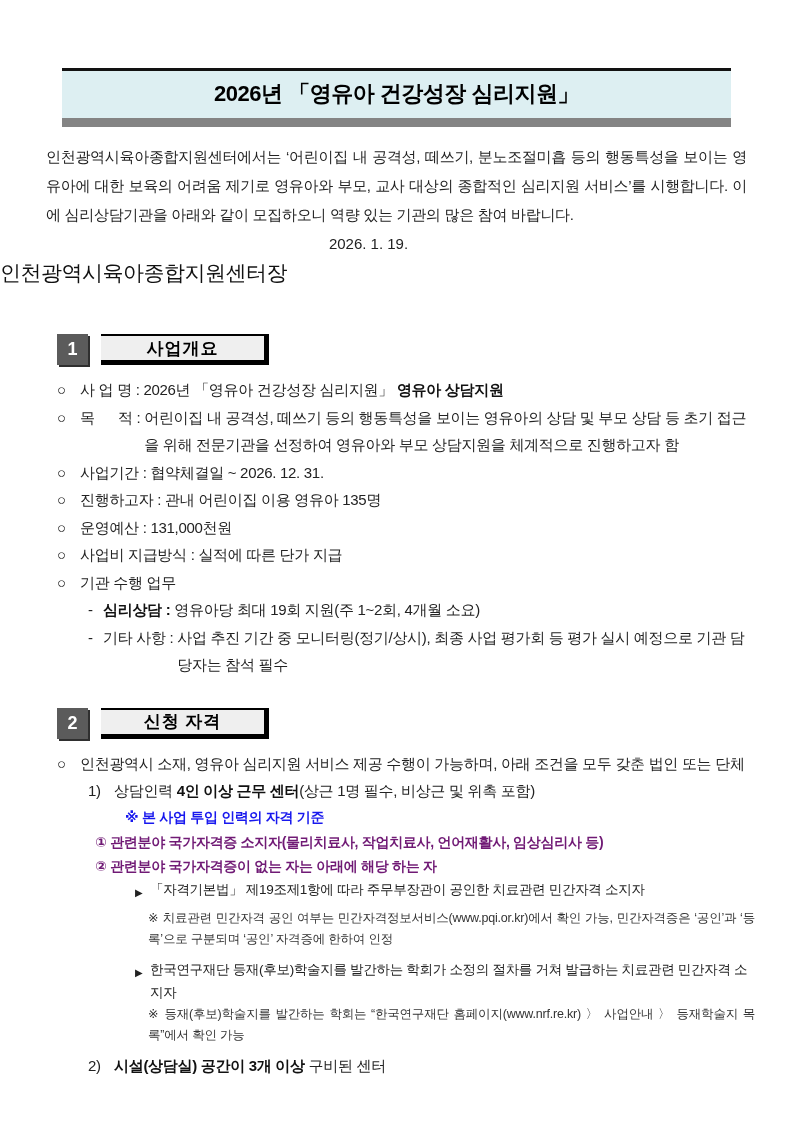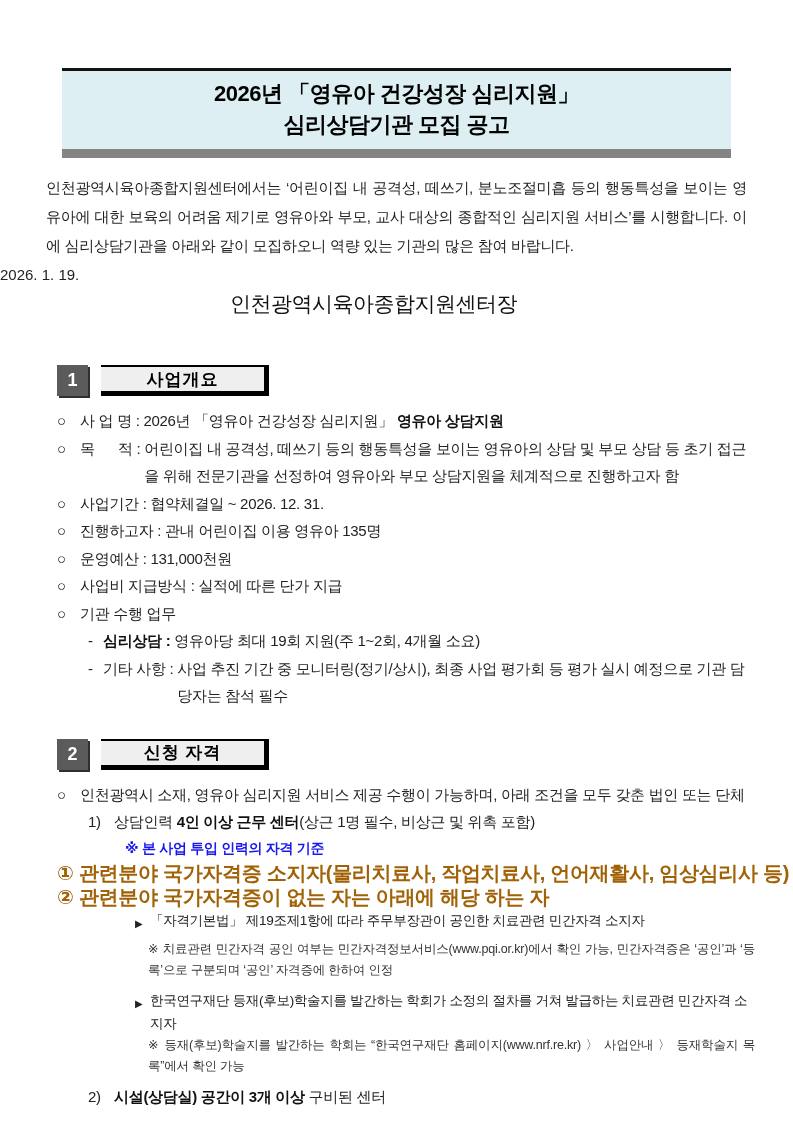--- a/index.html
+++ b/index.html
@@ -21,22 +21,22 @@
   }
   .title-line { font-size: 22px; font-weight: bold; line-height: 31px; color: #000; letter-spacing: -0.5px; }
   .title-bar { margin: 0 62px; height: 9px; background: #848484; }
 
   
   .intro {
     margin: 15px 46px 3px 46px;
     font-size: 15px; line-height: 29px;
     text-align: justify; color: #222; letter-spacing: -0.3px;
   }
-  .date-line { margin: 3px 56px 0 0; text-align: left; font-size: 15px; line-height: 24px; color: #222; }
-  .signature { margin: 2px 46px 0 0; text-align: center; font-size: 21px; line-height: 30px; color: #111; letter-spacing: -0.5px; }
+  .date-line { margin: 3px 56px 0 0; text-align: center; font-size: 15px; line-height: 24px; color: #222; }
+  .signature { margin: 2px 46px 0 0; text-align: left; font-size: 21px; line-height: 30px; color: #111; letter-spacing: -0.5px; }
 
   
   .section-header { margin-left: 57px; display: flex; align-items: stretch; height: 31px; }
   .sec-num {
     width: 31px; background: #5b5b5b; color: #fff;
     font-weight: bold; font-size: 18px;
     display: flex; align-items: center; justify-content: center;
     box-shadow: 2px 2px 0 #2f2f2f;
   }
   .sec-title-box {
@@ -56,34 +56,33 @@
   .rcontent { flex: 1 1 0; }
   .b { font-weight: bold; color: #111; }
 
   .subrow { margin-left: 31px; display: flex; font-size: 15px; line-height: 27.5px; letter-spacing: -0.3px; color: #222; }
   .subrow .marker { flex: 0 0 15px; }
 
   
   .s2-item { display: flex; margin-left: 88px; font-size: 15px; line-height: 28px; letter-spacing: -0.3px; color: #222; }
   .s2-item .num { flex: 0 0 26px; white-space: pre; }
   .blue-note { margin-left: 125px; font-size: 14px; line-height: 25px; font-weight: bold; color: #1818ee; letter-spacing: -0.3px; }
-  .criterion { margin-left: 57px; font-size: 20px; line-height: 24px; font-weight: bold; color: #a16207; letter-spacing: -0.3px; }
+  .criterion { margin-left: 95px; font-size: 14px; line-height: 24px; font-weight: bold; color: #701a75; letter-spacing: -0.3px; }
   .bullet-row { display: flex; margin-left: 135px; margin-right: 40px; font-size: 13.5px; line-height: 23px; color: #222; letter-spacing: -0.3px; }
   .bullet-row .bmark { flex: 0 0 15px; font-size: 10px; padding-top: 3px; }
   .small-note { margin-left: 148px; margin-right: 38px; font-size: 12.5px; line-height: 21px; color: #333; text-align: justify; letter-spacing: -0.2px; }
   .gap4 { height: 4px; } .gap6 { height: 6px; } .gap8 { height: 8px; }
 </style>
 </head>
 <body>
 
 <div class="page">
 
   <div class="title-box">
     <div class="title-line">2026년 「영유아 건강성장 심리지원」</div>
-    <div class="title-line">심리상담기관 모집 공고</div>
   </div>
   <div class="title-bar"></div>
 
   <p class="intro">인천광역시육아종합지원센터에서는 ‘어린이집 내 공격성, 떼쓰기, 분노조절미흡 등의 행동특성을 보이는 영유아에 대한 보육의 어려움 제기로 영유아와 부모, 교사 대상의 종합적인 심리지원 서비스’를 시행합니다. 이에 심리상담기관을 아래와 같이 모집하오니 역량 있는 기관의 많은 참여 바랍니다.</p>
   <div class="date-line">2026. 1. 19.</div>
   <div class="signature">인천광역시육아종합지원센터장</div>
 
   <div class="section-header sh1">
     <div class="sec-num">1</div>
     <div class="sec-title-box">사업개요</div>

